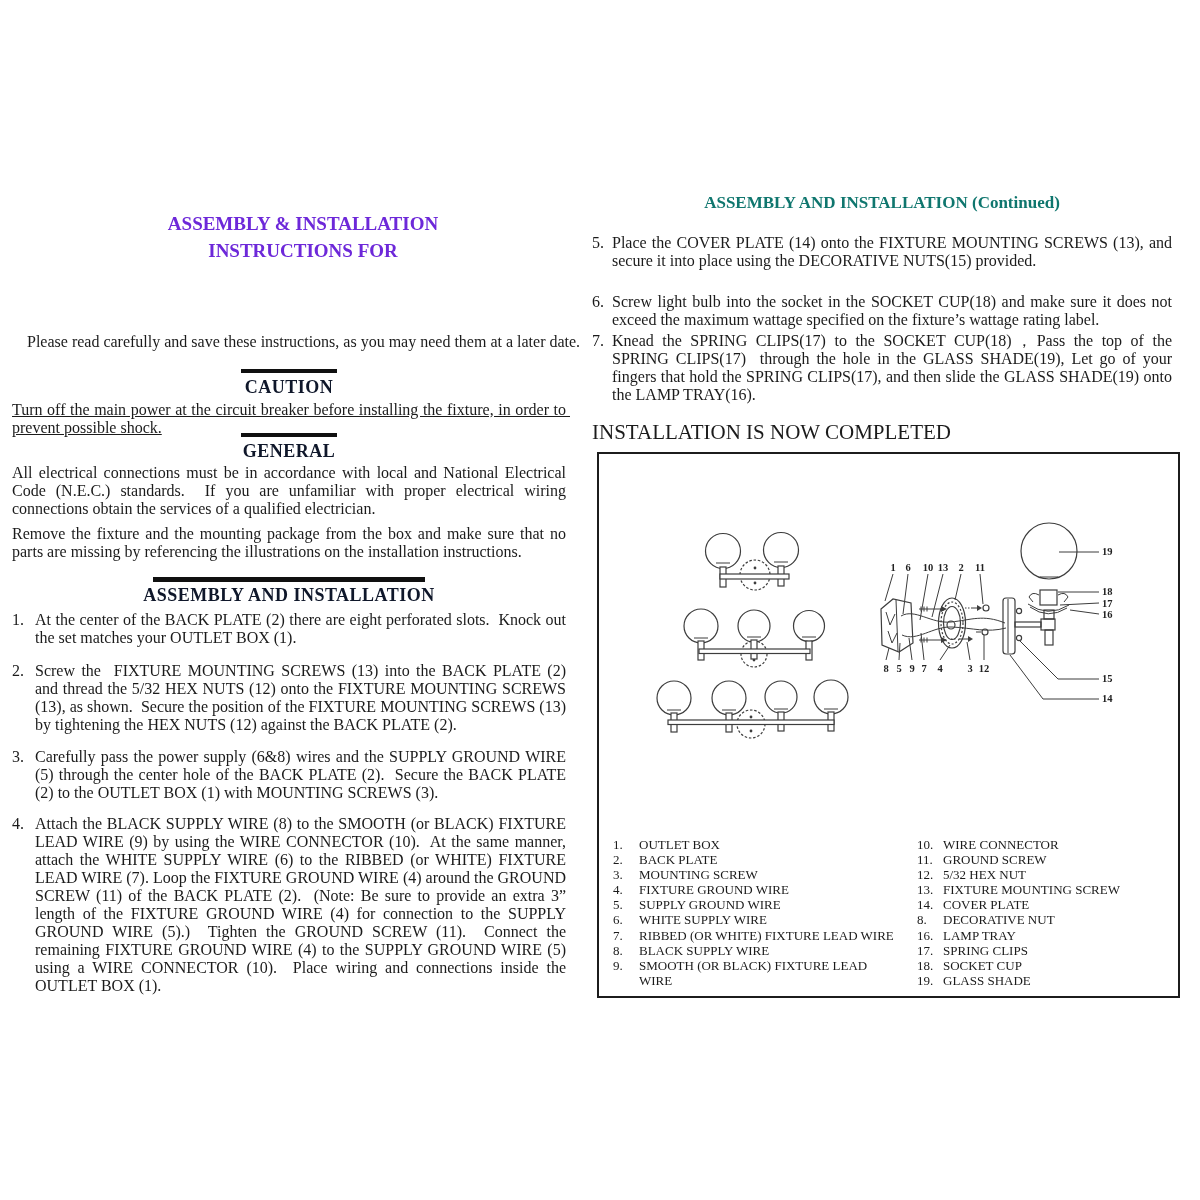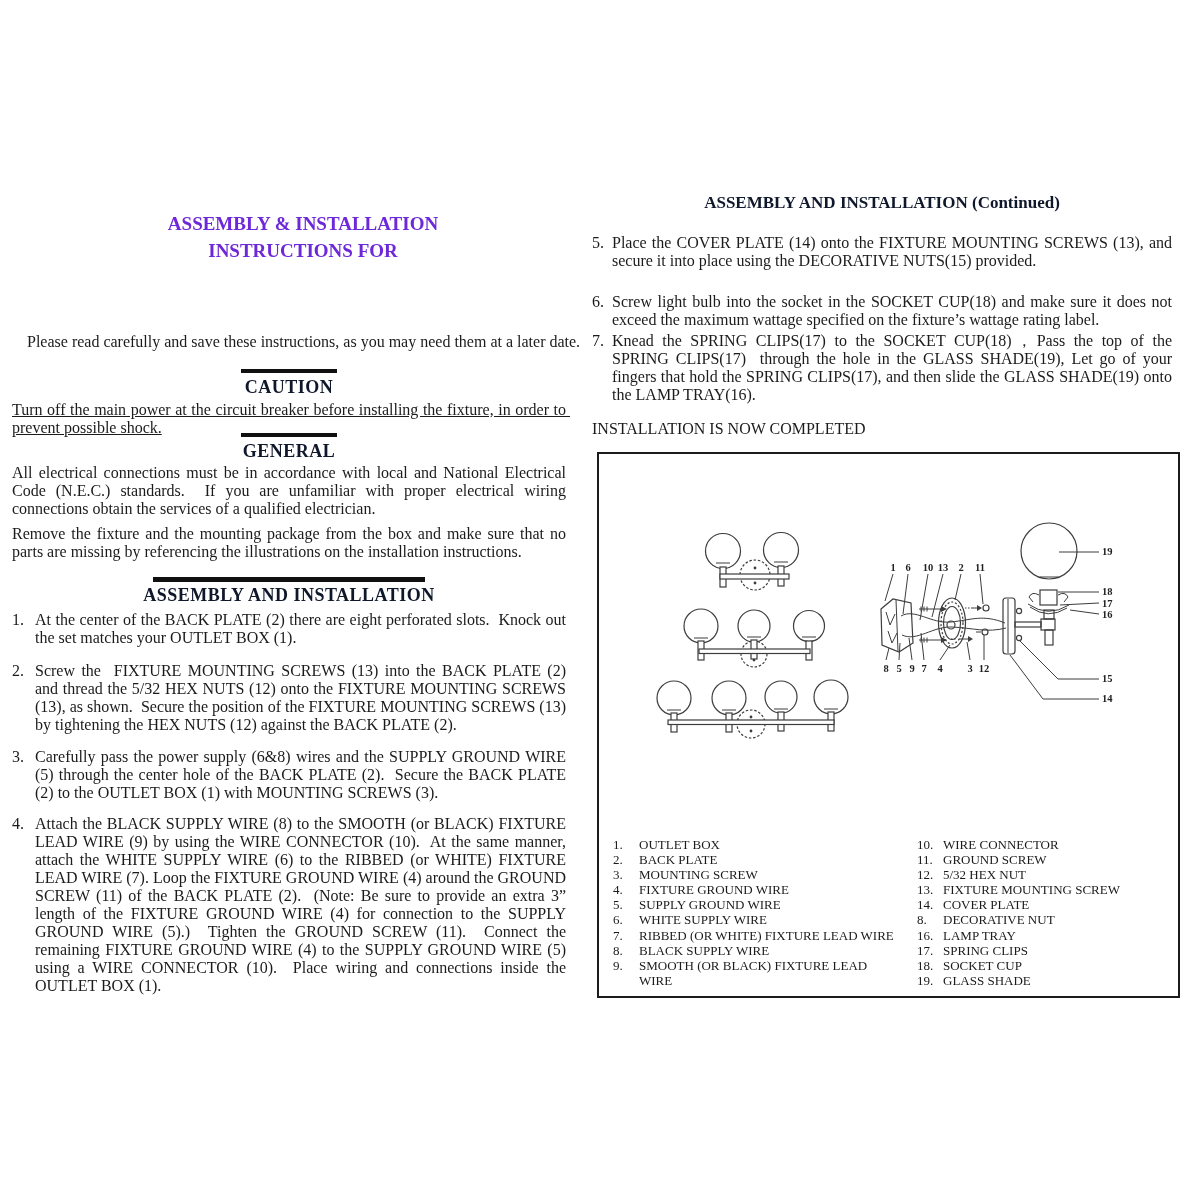--- a/index.html
+++ b/index.html
@@ -23,26 +23,26 @@
   .h-assembly{top:585px;font-size:18px;}
   .body-par{left:12px;width:554px;font-size:16px;line-height:18px;text-align:justify;white-space:pre-wrap;}
   .p-turnoff{top:401px;text-decoration:underline;}
   .p-electrical{top:464px;}
   .p-remove{top:525px;}
   .step{left:12px;width:554px;display:flex;font-size:16px;line-height:18px;}
   .step .n{flex:0 0 23px;}
   .step .t{flex:1;text-align:justify;white-space:pre-wrap;}
   .s1{top:611px;} .s2{top:662px;} .s3{top:748px;} .s4{top:815px;}
   
-  .cont-head{left:592px;top:193px;width:580px;text-align:center;font-weight:bold;font-size:17px;color:#0f172a;}
+  .cont-head{left:592px;top:193px;width:580px;text-align:center;font-weight:bold;font-size:17px;color:#0f766e;}
   .rstep{left:592px;width:580px;display:flex;font-size:16px;line-height:18px;}
   .rstep .n{flex:0 0 20px;}
   .rstep .t{flex:1;text-align:justify;white-space:pre-wrap;}
   .s5{top:234px;} .s6{top:293px;} .s7{top:332px;}
-  .completed{left:592px;top:420px;width:580px;font-size:16px;}
+  .completed{left:592px;top:420px;width:580px;font-size:21px;}
   
   .diagram-box{left:597px;top:452px;width:583px;height:546px;border:2px solid #1c1c1c;box-sizing:border-box;}
   .diagram-svg{position:absolute;left:0;top:0;width:579px;height:542px;}
   .plist{position:absolute;font-size:13px;line-height:15.1px;}
   .plist-left{left:14px;top:383px;width:300px;}
   .plist-right{left:318px;top:383px;width:255px;}
   .prow{display:flex;white-space:nowrap;}
   .prow .pn{flex:0 0 26px;}
   svg text{font-family:"Liberation Serif","DejaVu Serif",serif;font-weight:bold;font-size:10.5px;fill:#222;}
   svg .ln{stroke:#3d3d3d;stroke-width:1;fill:none;}

